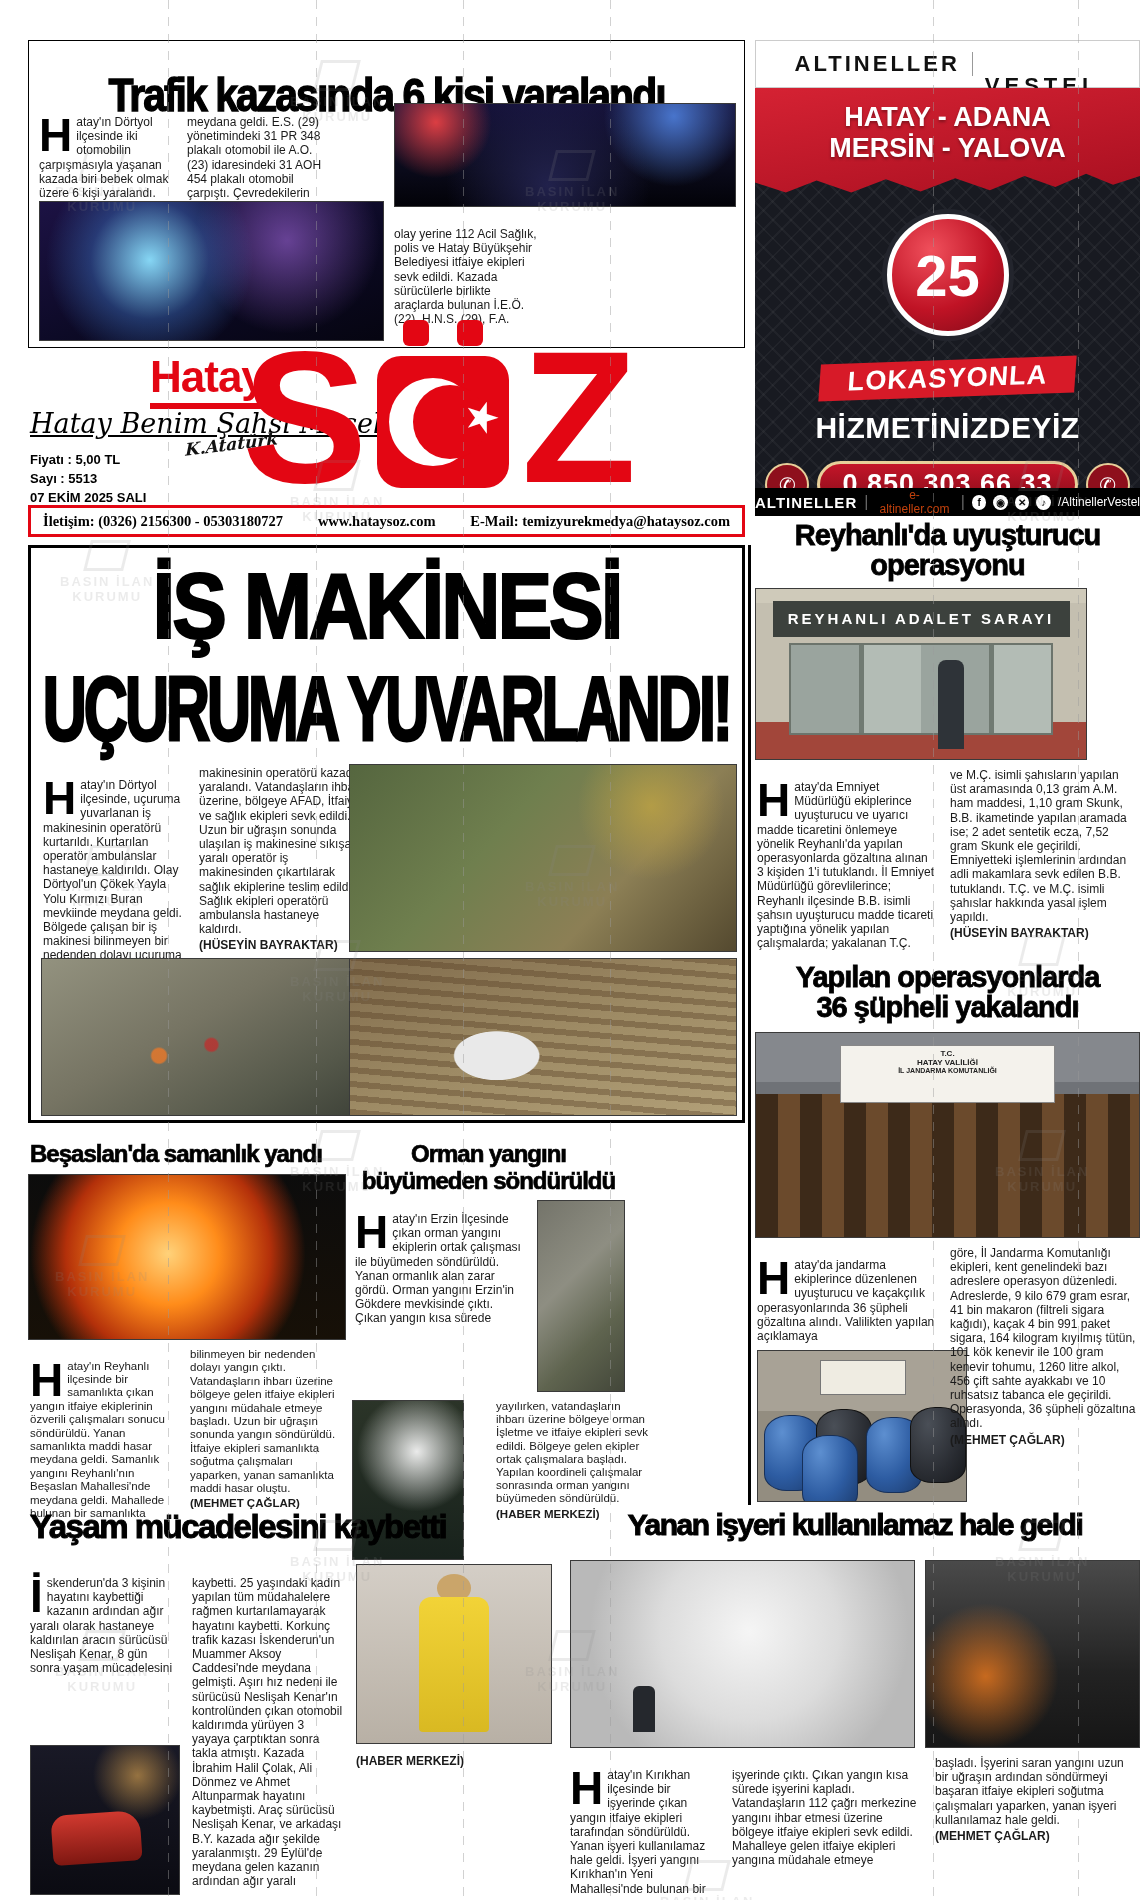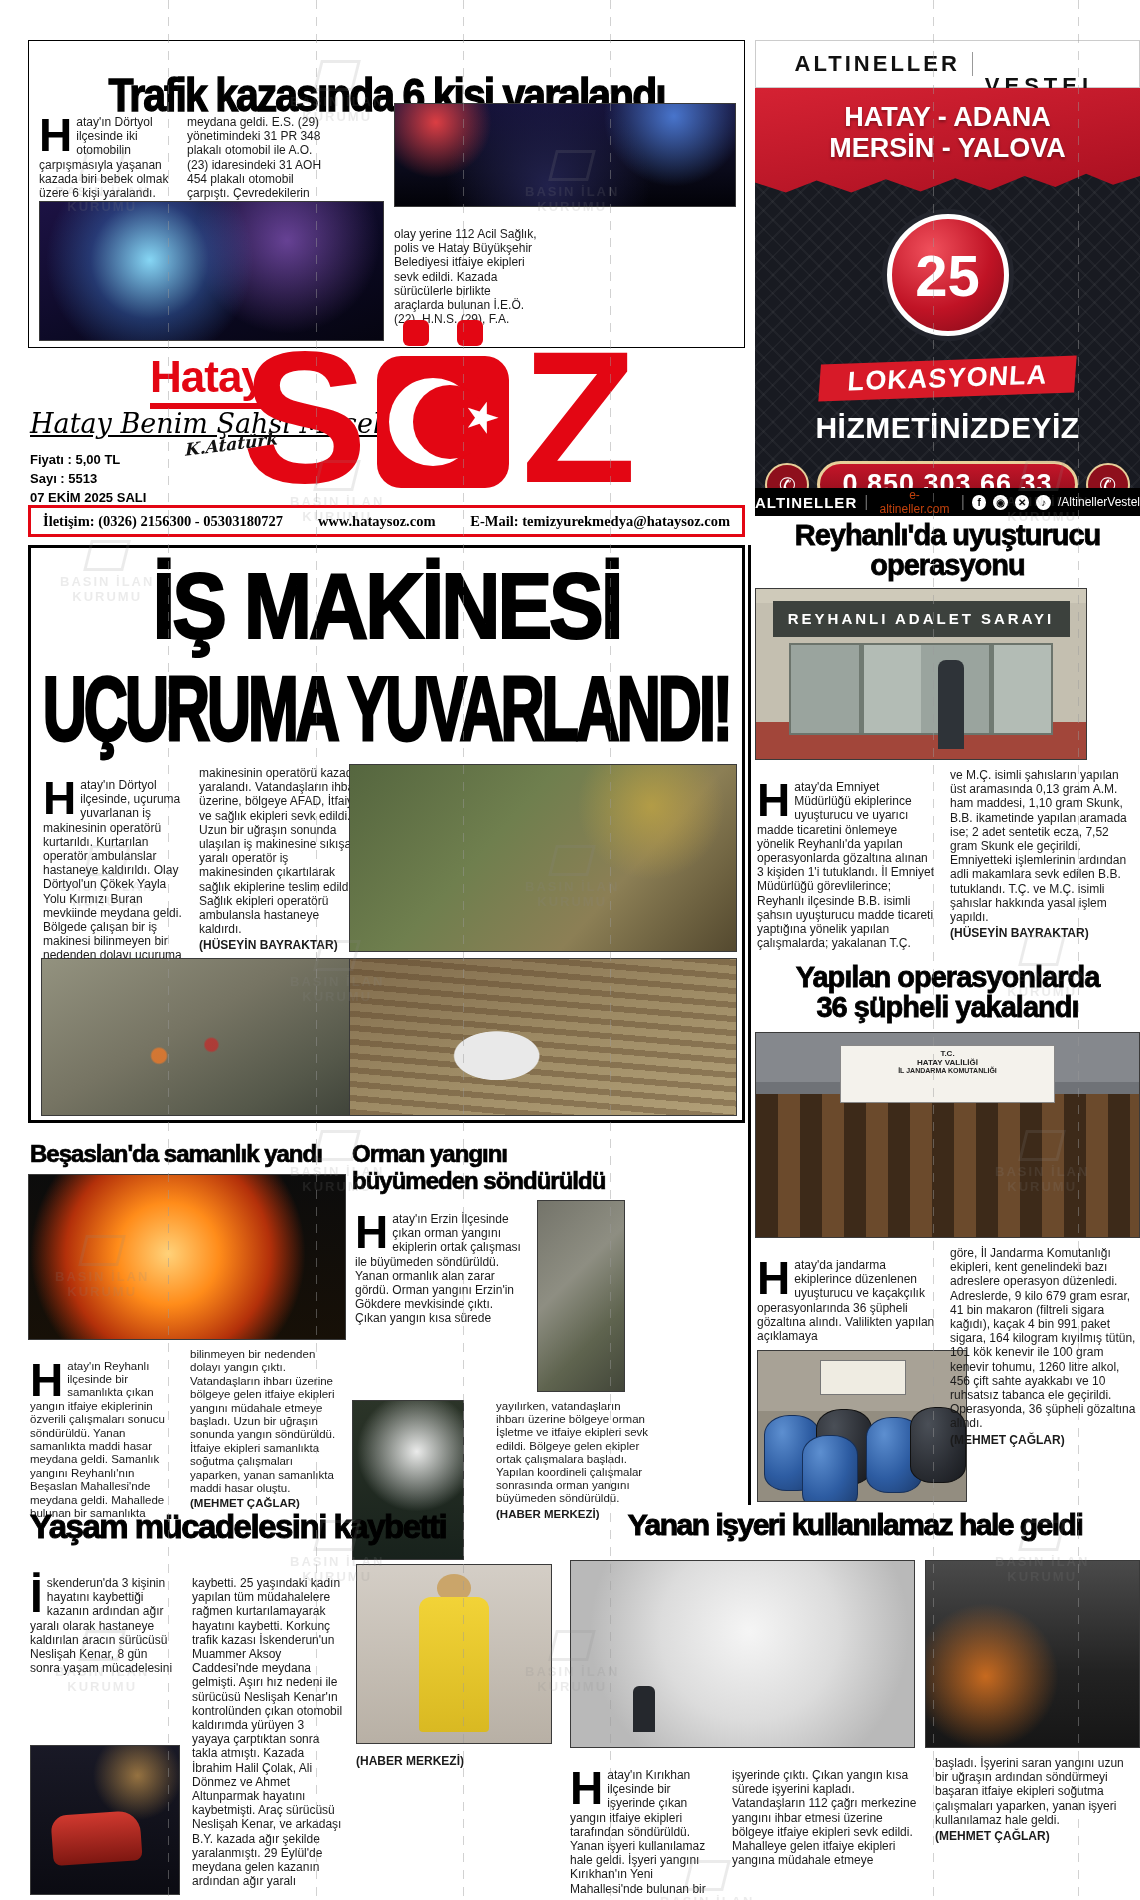--- a/index.html
+++ b/index.html
@@ -292,21 +292,21 @@
   </div>
 
   <div class="hl mhl" style="left:30px;top:1140px;font-size:24px;letter-spacing:-1px">Beşaslan'da samanlık yandı</div>
   <div class="photo ph-hayfire" style="left:28px;top:1174px;width:318px;height:166px"></div>
   <p class="col" style="left:30px;top:1348px;width:150px;font-size:11.5px;line-height:13.4px"><span class="drop">H</span><span>atay'ın Reyhanlı ilçesinde bir samanlıkta çıkan yangın itfaiye ekiplerinin özverili çalışmaları sonucu söndürüldü. Yanan samanlıkta maddi hasar meydana geldi. Samanlık yangını Reyhanlı'nın Beşaslan Mahallesi'nde meydana geldi. Mahallede bulunan bir samanlıkta</span></p>
   <div class="col" style="left:190px;top:1348px;width:156px;font-size:11.5px;line-height:13.4px">
     <span>bilinmeyen bir nedenden dolayı yangın çıktı. Vatandaşların ihbarı üzerine bölgeye gelen itfaiye ekipleri yangını müdahale etmeye başladı. Uzun bir uğraşın sonunda yangın söndürüldü. İtfaiye ekipleri samanlıkta soğutma çalışmaları yaparken, yanan samanlıkta maddi hasar oluştu.</span>
     <div class="byline">(MEHMET ÇAĞLAR)</div>
   </div>
 
-  <div class="hl mhl" style="left:352px;top:1140px;width:273px;font-size:24px;line-height:27px;letter-spacing:-1px">
+  <div class="hl mhl" style="left:352px;top:1140px;width:273px;text-align:center;font-size:24px;line-height:27px;letter-spacing:-1px">
     <div>Orman yangını</div>
     <div>büyümeden söndürüldü</div>
   </div>
   <p class="col" style="left:355px;top:1200px;width:172px"><span class="drop">H</span><span>atay'ın Erzin İlçesinde çıkan orman yangını ekiplerin ortak çalışması ile büyümeden söndürüldü. Yanan ormanlık alan zarar gördü. Orman yangını Erzin'in Gökdere mevkisinde çıktı. Çıkan yangın kısa sürede</span></p>
   <div class="photo ph-burnt" style="left:537px;top:1200px;width:88px;height:192px"></div>
   <div class="photo ph-hose" style="left:352px;top:1400px;width:112px;height:160px"></div>
   <div class="col" style="left:496px;top:1400px;width:153px;font-size:11.5px;line-height:13.2px">
     <span>yayılırken, vatandaşların ihbarı üzerine bölgeye orman İşletme ve itfaiye ekipleri sevk edildi. Bölgeye gelen ekipler ortak çalışmalara başladı. Yapılan koordineli çalışmalar sonrasında orman yangını büyümeden söndürüldü.</span>
     <div class="byline">(HABER MERKEZİ)</div>
   </div>

